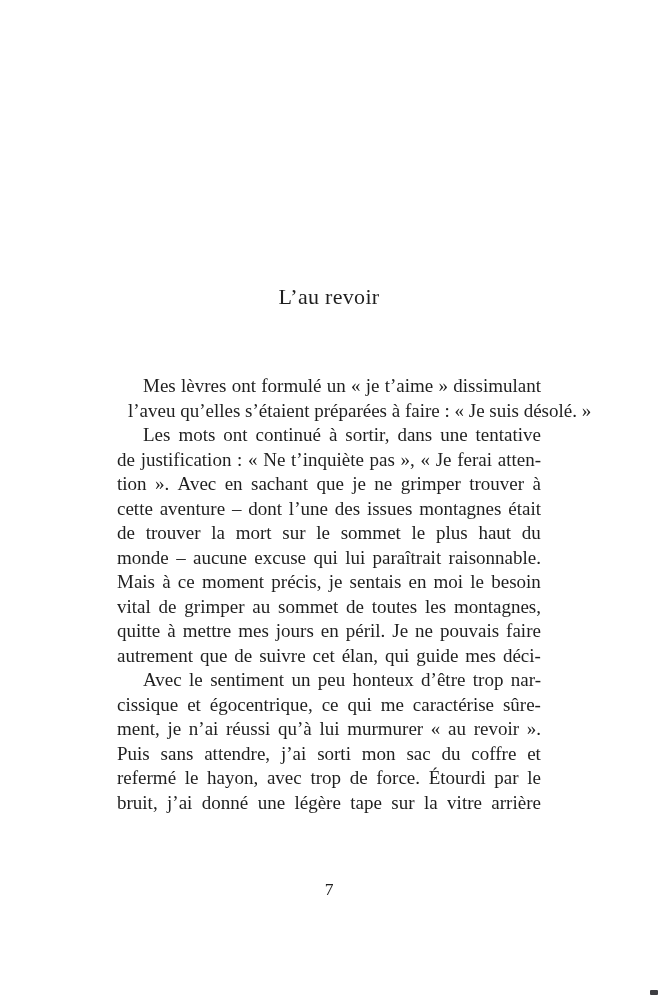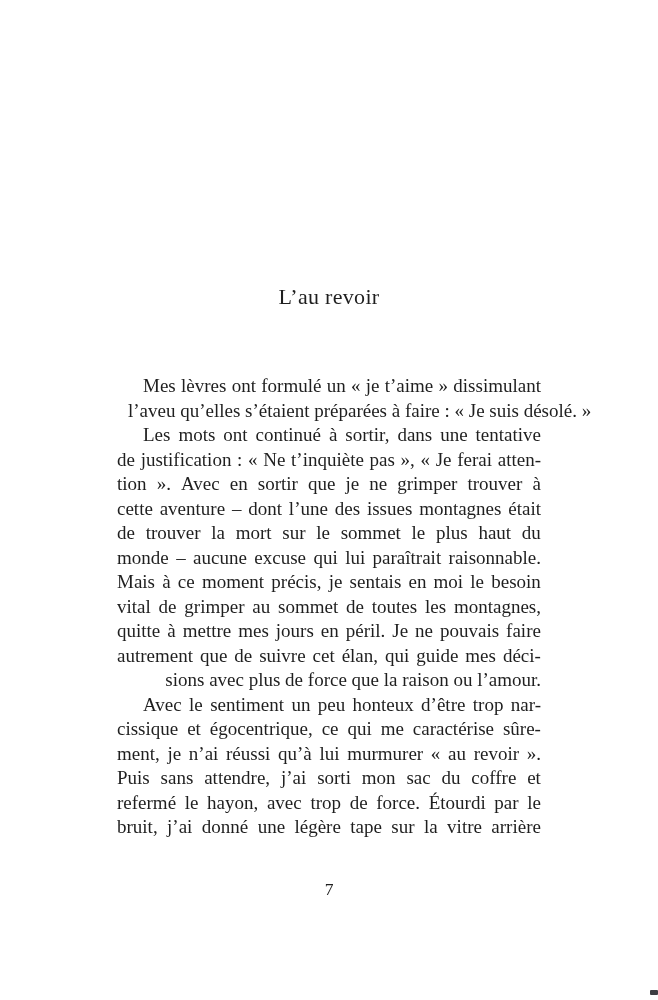--- a/index.html
+++ b/index.html
@@ -114,21 +114,21 @@
         <span>«</span>
         <span>Je</span>
         <span>ferai</span>
         <span>atten-</span>
       </div>
       <div class="line">
         <span>tion</span>
         <span>».</span>
         <span>Avec</span>
         <span>en</span>
-        <span>sortir</span>
+        <span>sachant</span>
         <span>que</span>
         <span>je</span>
         <span>ne</span>
         <span>grimper</span>
         <span>trouver</span>
         <span>à</span>
       </div>
       <div class="line">
         <span>cette</span>
         <span>aventure</span>
@@ -205,21 +205,20 @@
         <span>que</span>
         <span>de</span>
         <span>suivre</span>
         <span>cet</span>
         <span>élan,</span>
         <span>qui</span>
         <span>guide</span>
         <span>mes</span>
         <span>déci-</span>
       </div>
-      <div class="line last">sions avec plus de force que la raison ou l’amour.</div>
       <div class="line indent">
         <span>Avec</span>
         <span>le</span>
         <span>sentiment</span>
         <span>un</span>
         <span>peu</span>
         <span>honteux</span>
         <span>d’être</span>
         <span>trop</span>
         <span>nar-</span>

